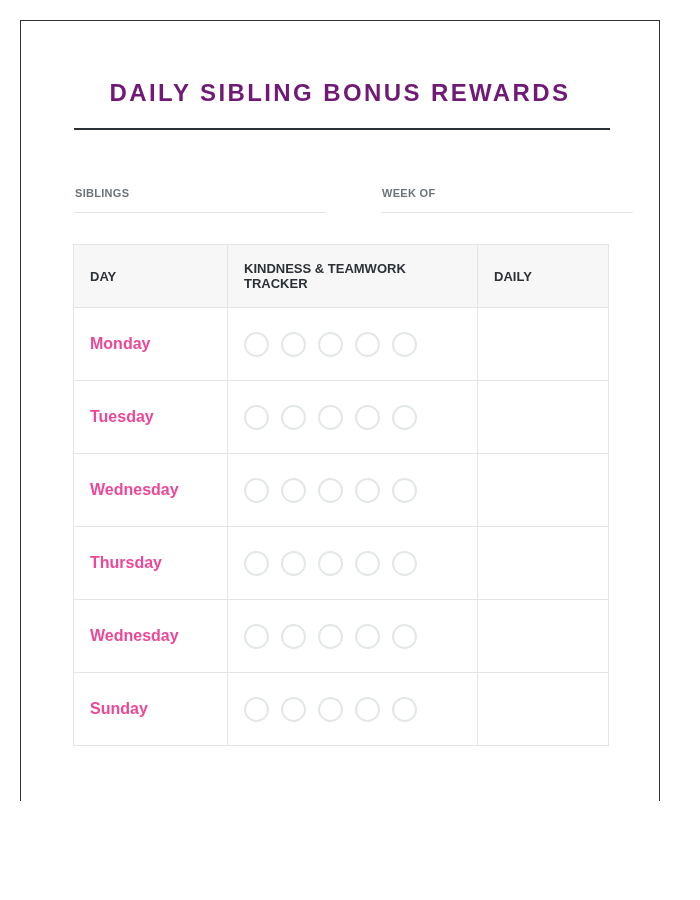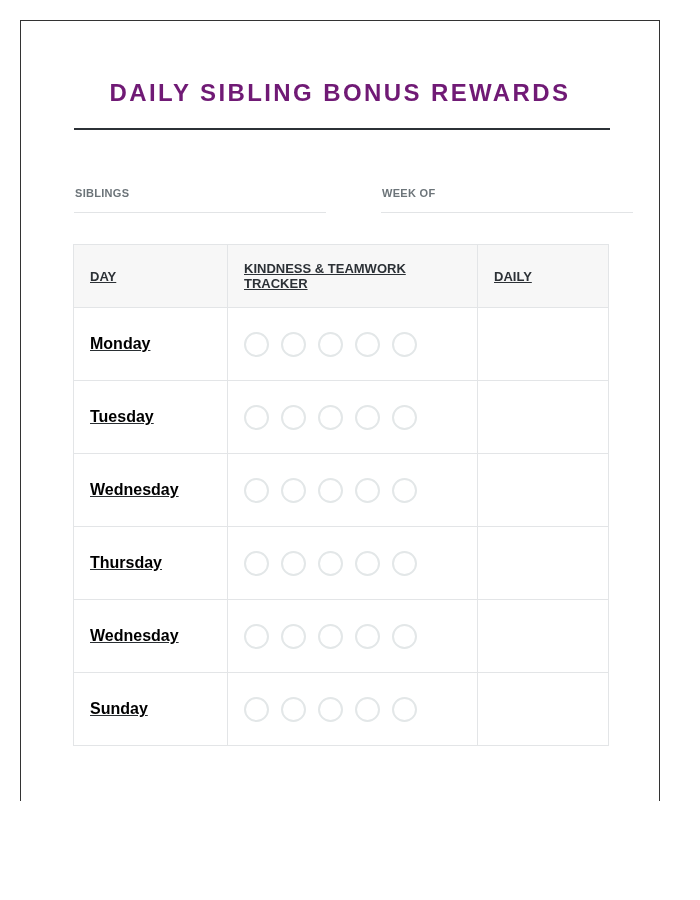--- a/index.html
+++ b/index.html
@@ -5,26 +5,26 @@
   html, body { margin:0; padding:0; background:#ffffff; }
   body { width:700px; height:900px; position:relative; overflow:hidden; font-family:"Liberation Sans", sans-serif; color:#2a2f33; }
   .page { position:absolute; left:20px; top:20px; width:640px; height:781px; border:1px solid #333; border-bottom:none; box-sizing:border-box; overflow:hidden; background:#fff; }
   .title { position:absolute; left:0; right:0; top:58px; text-align:center; font-size:24px; font-weight:bold; letter-spacing:2.4px; color:#701a75; }
   .rule { position:absolute; left:53px; width:536px; top:107px; height:2px; background:#2c3136; }
   .field { position:absolute; top:166px; width:252px; height:25px; border-bottom:1px solid #e2e4e6; }
   .field .lbl { font-size:11px; font-weight:bold; color:#6c7479; letter-spacing:0.3px; margin-left:1px; }
   .f1 { left:53px; }
   .f2 { left:336px;margin-left:24px; }
   table { position:absolute; left:52px; top:223px; width:536px; border-collapse:collapse; }
-  td, th { border:1px solid #e3e5e7; text-align:left; vertical-align:middle; padding:0 16px;text-decoration:underline; }
+  td, th { border:1px solid #e3e5e7; text-align:left; vertical-align:middle; padding:0 16px; }
   th { background:#f7f7f7; height:62px; font-size:13px; font-weight:bold; color:#2c3136; line-height:15px; }
   td { height:72px; }
   .c1 { width:121px; }
   .c2 { width:217px; }
-  .day { font-size:16px; font-weight:bold; color:#000000; }
+  .day { font-size:16px; font-weight:bold; color:#ec4899; }
   .circles { display:flex; gap:12px; }
   .circle { width:21px; height:21px; border:2px solid #e3e7e8; border-radius:50%; box-sizing:content-box; }
 </style>
 </head>
 <body>
 
 <div class="page">
   <div class="title">DAILY SIBLING BONUS REWARDS</div>
   <div class="rule"></div>
 

